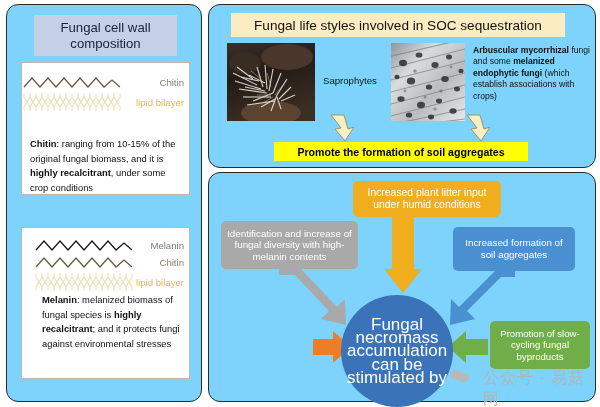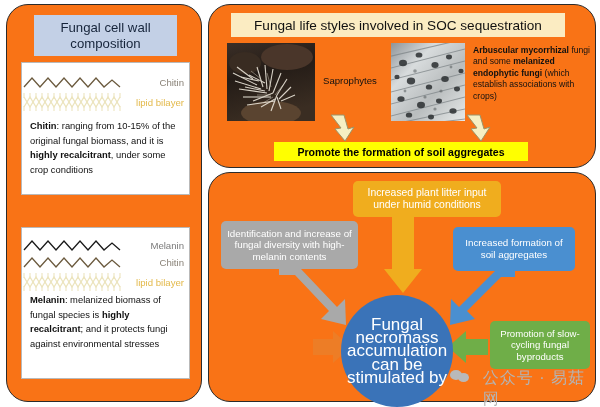--- a/index.html
+++ b/index.html
@@ -10,22 +10,22 @@
   body {
     width: 600px; height: 407px;
     position: relative;
     font-family: "Liberation Sans", sans-serif;
     overflow: hidden;
   }
 
   .panel {
     position: absolute;
     border: 1.6px solid #2b2b2b;
-    border-radius: 22px;
-    background: #f97316;
+    border-radius: 12px;
+    background: #7dd3fc;
   }
 
   
   #panel-left {
     left: 6px; top: 4px;
     width: 196px; height: 398px;
   }
   #cellwall-title {
     position: absolute;
     left: 27px; top: 10px;
@@ -38,21 +38,21 @@
     display: flex; align-items: center; justify-content: center;
     padding: 2px 4px;
   }
 
   .subbox {
     position: absolute;
     border: 1px solid #b9b9b9;
     background: #ffffff;
   }
   #chitin-box { left: 14px; top: 57px; width: 169px; height: 133px; }
-  #melanin-box { left: 14px; top: 222px; width: 169px; height: 152px; }
+  #melanin-box { left: 14px; top: 222px; width: 169px; height: 152px; padding-left: 12px; }
 
   .layerwrap { position: relative; }
   .layerrow {
     position: relative;
     height: 17px;
     display: flex;
     align-items: center;
   }
   .zig { display: block; }
   .layer-label {
@@ -262,21 +262,21 @@
               <line x1="80" y1="15" x2="80" y2="20"></line>
             <line x1="86" y1="15" x2="86" y2="20"></line>
               <line x1="92" y1="15" x2="92" y2="20"></line>
             <line x1="98" y1="15" x2="98" y2="20"></line>
           </g>
         </svg>
         <span class="layer-label lbl-lipid">lipid bilayer</span>
       </div>
     </div>
 
-    <div class="desc" style="margin-top:6px;"><b>Chitin</b>: ranging from 10-15% of the original fungal biomass, and it is <b>highly recalcitrant</b>, under some crop conditions</div>
+    <div class="desc" style="margin-top:24px;"><b>Chitin</b>: ranging from 10-15% of the original fungal biomass, and it is <b>highly recalcitrant</b>, under some crop conditions</div>
   </div>
 
   <div class="subbox" id="melanin-box">
 
     <div class="layerwrap" style="padding:9px 0 0 0;">
 
       <div class="layerrow">
         <svg class="zig" width="102" height="17" viewBox="0 0 102 17">
           <polyline points="2,13 10,4 18,13 26,4 34,13 42,4 50,13 58,4 66,13 74,4 82,13 90,6 98,13" fill="none" stroke="#1a1a1a" stroke-width="1.3"></polyline>
         </svg>

